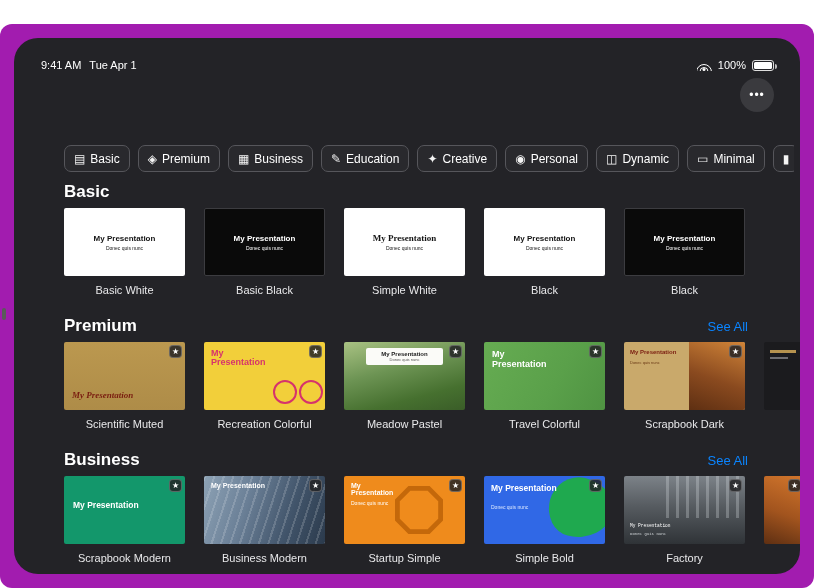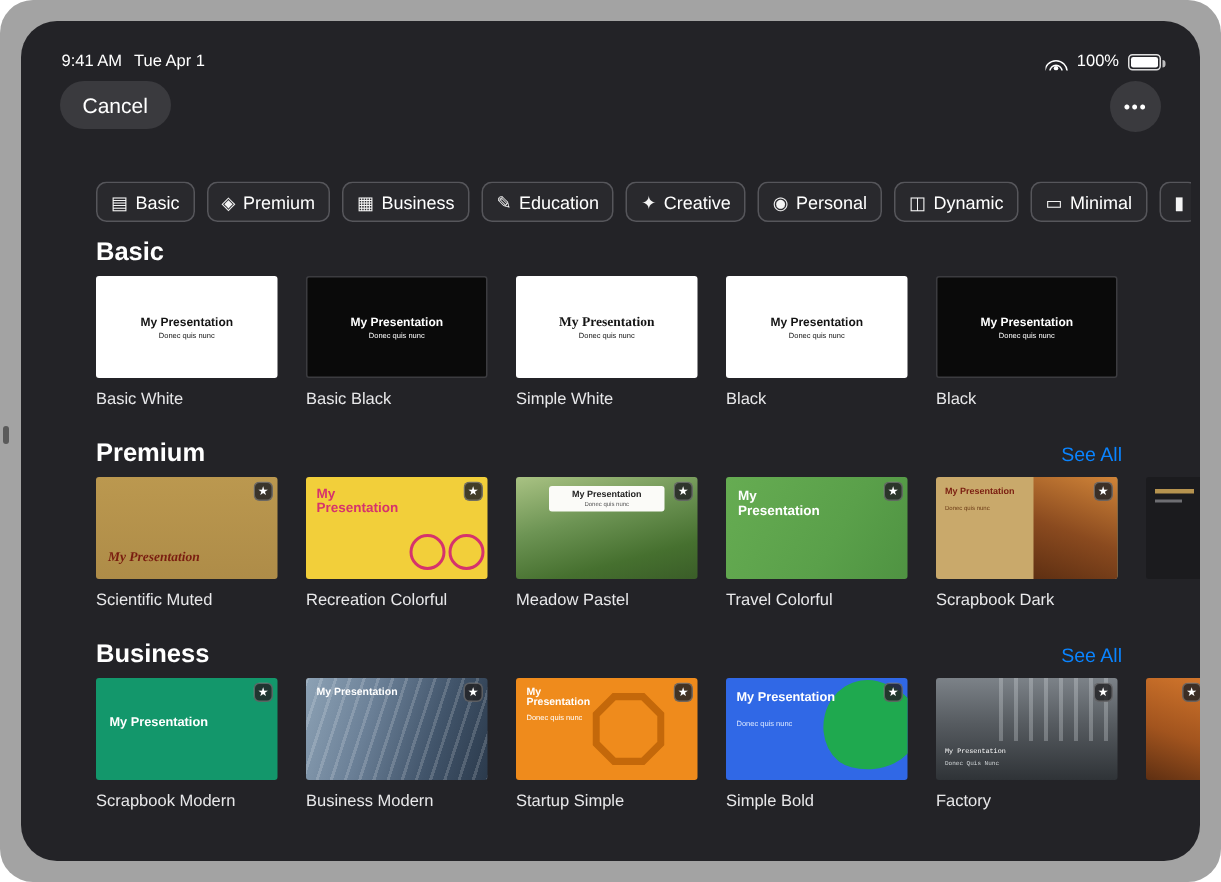--- a/index.html
+++ b/index.html
@@ -1,18 +1,18 @@
 <!DOCTYPE html>
 <html><head>
 <meta charset="utf-8">
 <style>
   * { margin:0; padding:0; box-sizing:border-box; }
   body { width:814px; height:588px; background:#fff; font-family:"Liberation Sans", sans-serif; position:relative; overflow:hidden; }
 
-  .frame { position:absolute; inset:0; background:#a3a3a3; border-radius:22px; }
+  .frame { position:absolute; inset:0; background:#a21caf; border-radius:12px;margin-top:24px; }
   .side-notch { position:absolute; left:2px; top:284px; width:4px; height:12px; background:#5a5a5a; border-radius:2px; }
   .screen { position:absolute; inset:14px; background:#232327; border-radius:24px; overflow:hidden; color:#fff; }
 
   
   .status { position:absolute; top:21px; left:27px; right:26px; display:flex; justify-content:space-between; align-items:center; font-size:11px; font-weight:500; color:#fff; }
   .status-left span { margin-right:8px; }
   .status-right { display:flex; align-items:center; gap:6px; }
   .wifi { position:relative; width:15px; height:11px; overflow:hidden; }
   .wifi i { position:absolute; left:50%; transform:translateX(-50%); border:1.5px solid #fff; border-radius:50%; display:block; }
   .wifi .w1 { width:16px; height:16px; bottom:-9px; }
@@ -34,21 +34,21 @@
   .chip-icon { font-size:12px; line-height:1; opacity:.95; }
 
   
   .content { position:absolute; top:138px; left:50px; right:0; bottom:0; overflow:hidden; }
   .section { margin-bottom:20px; }
   .section-header { display:flex; justify-content:space-between; align-items:center; height:20px; margin:6px 52px 6px 0; }
   .sec-title { font-size:17px; font-weight:700; }
   .see-all { font-size:13px; color:#0A84FF; cursor:pointer; }
   .cards { display:flex; gap:19px; margin-top:6px; }
   .card { flex:0 0 auto; width:121px; cursor:pointer; }
-  .card-name { margin-top:8px; font-size:11px; color:#e8e8ea; white-space:nowrap; }
+  .card-name { margin-top:8px; font-size:11px; color:#e8e8ea; text-align:center; white-space:nowrap; }
   .thumb { height:68px; border-radius:2px; position:relative; overflow:hidden; }
   .badge { position:absolute; top:3px; right:3px; width:13px; height:13px; background:rgba(35,35,38,.85); border:1px solid rgba(255,255,255,.25); border-radius:4px; color:#fff; font-size:8px; line-height:12px; text-align:center; }
 
   
   .bt { position:absolute; inset:0; display:flex; flex-direction:column; align-items:center; justify-content:center; gap:2px; text-align:center; }
   .bt .tt { font-size:8px; font-weight:700; }
   .bt .ts { font-size:5px; }
   .th-bwhite { background:#fff; color:#141414; }
   .th-bblack { background:#0a0a0a; color:#fff; border:1px solid #3c3c40; }
   .th-serif .tt { font-family:"Liberation Serif", serif; font-size:9px; }
@@ -112,21 +112,20 @@
         <span class="wifi">
             <i class="w1"></i>
             <i class="w2"></i>
             <i class="w3"></i>
           </span>
         <span>100%</span>
         <span class="batt"></span>
       </div>
     </div>
 
-    <button class="cancel-btn">Cancel</button>
     <button class="more-btn">•••</button>
 
 
     <div class="chips">
       <div class="chip">
           <span class="chip-icon">▤</span>
           <span>Basic</span>
         </div>
       <div class="chip">
           <span class="chip-icon">◈</span>

